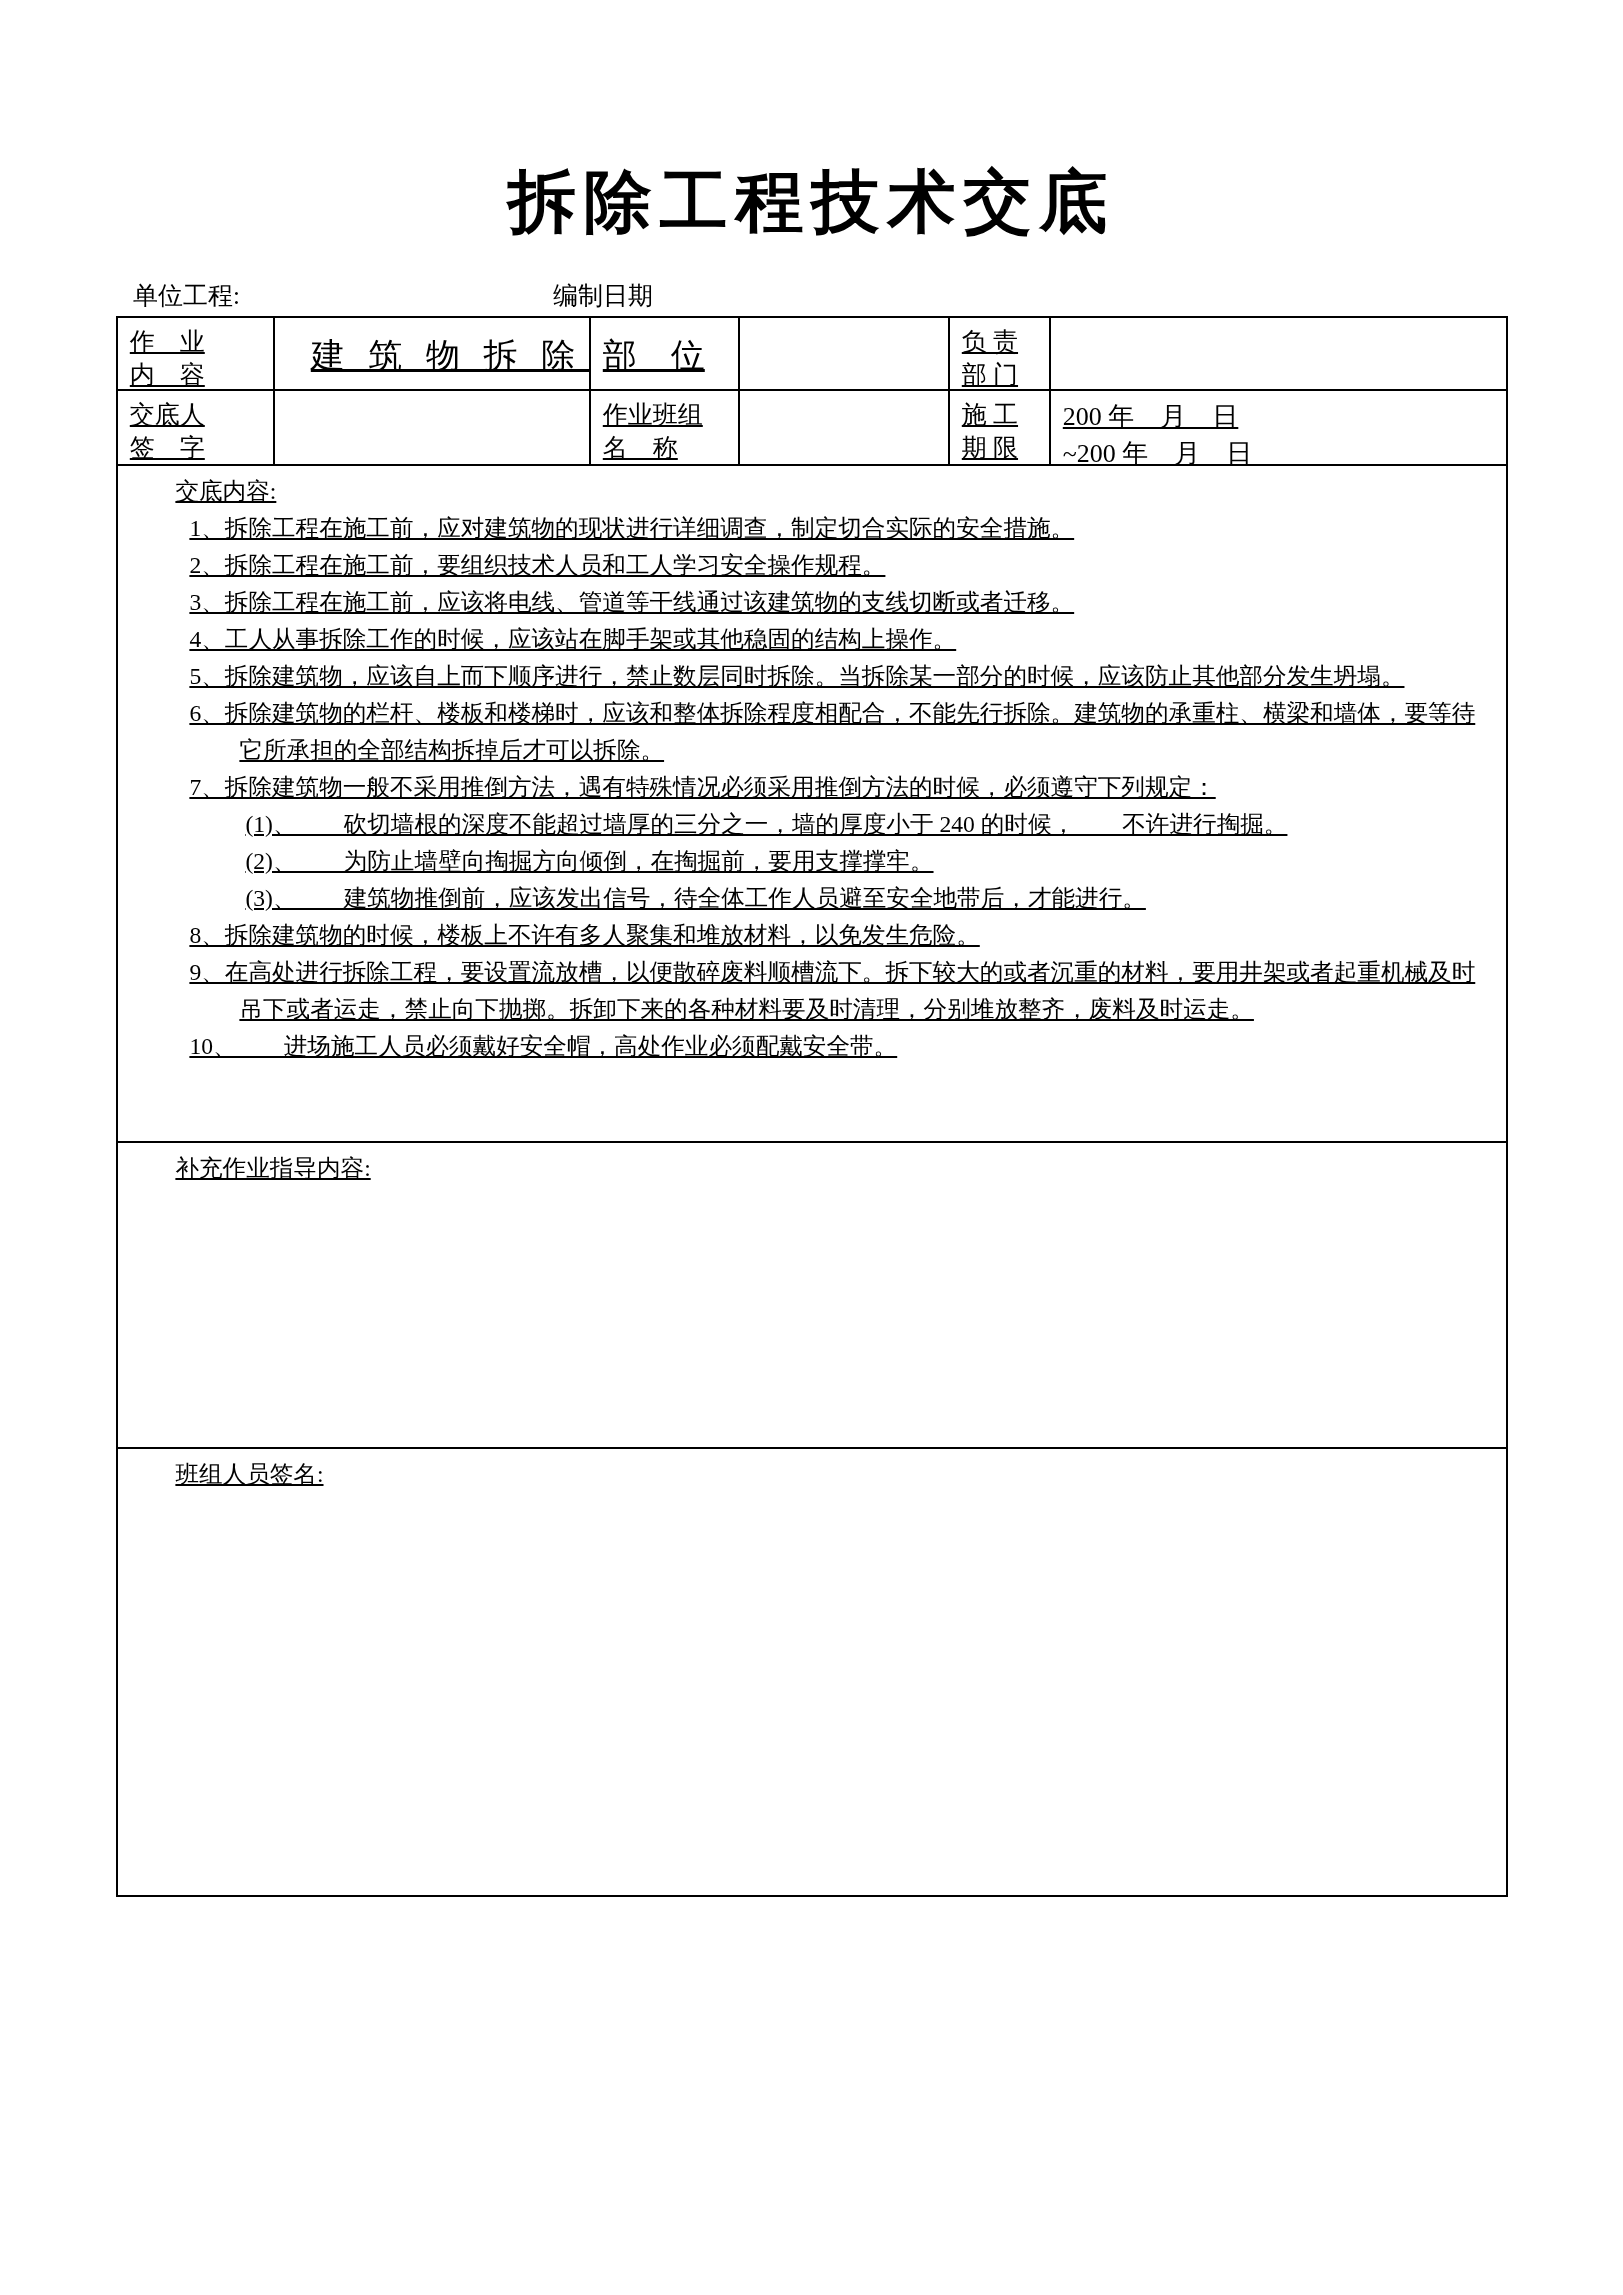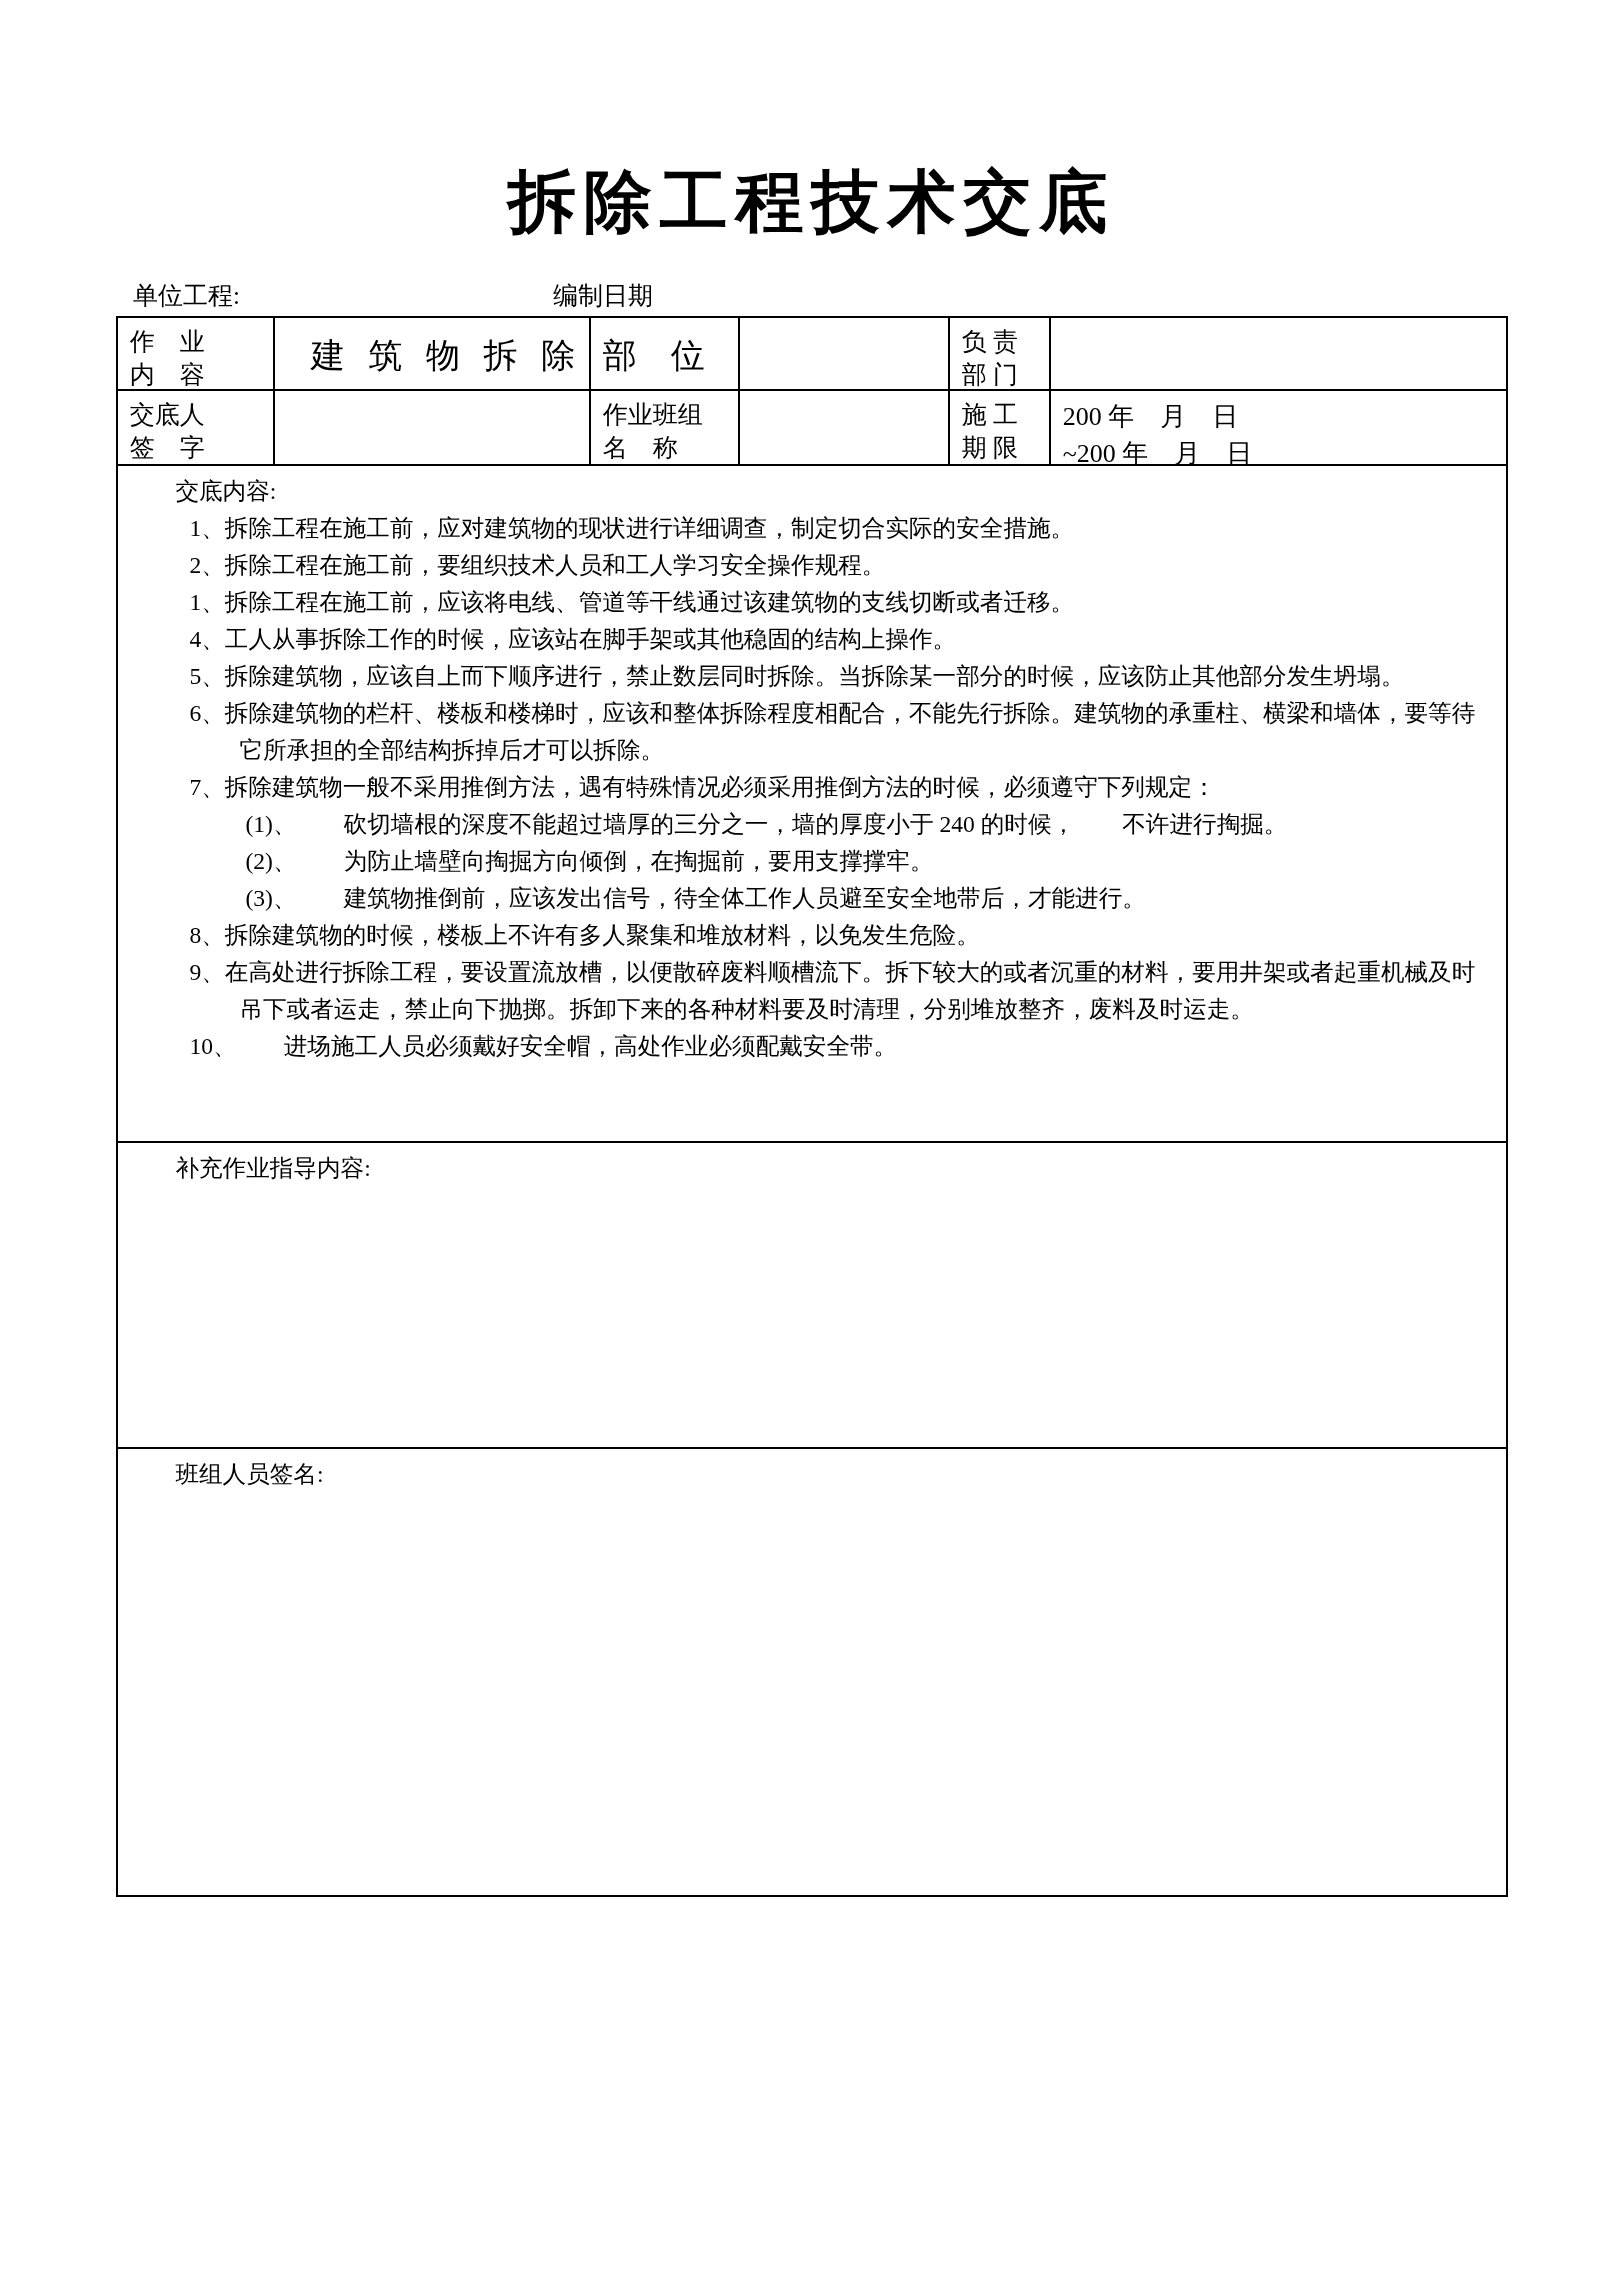--- a/index.html
+++ b/index.html
@@ -22,20 +22,21 @@
   .meta-date { left: 553px; }
 
   .tbl {
     position: absolute; left: 116px; top: 316px; width: 1392px;
     display: grid;
     grid-template-columns: 157px 316px 149px 210px 101px 1fr;
     grid-template-rows: 73px 75px 677px 306px 446px;
     border: 2.6px solid #000;
     box-sizing: border-box;
     background: #fff;
+    text-decoration: underline;
   }
   .c {
     border-right: 2px solid #000;
     border-bottom: 2px solid #000;
     padding: 6.5px 11.8px;
     box-sizing: border-box;
     overflow: hidden;
   }
   .no-r { border-right: none; }
   .no-b { border-bottom: none; }
@@ -107,21 +108,21 @@
     </div>
     <div class="c no-r">
       <div class="dates">200 年　月　日</div>
       <div class="dates">~200 年　月　日</div>
     </div>
 
     <div class="c no-r span-all content-cell">
       <div class="sec-label">交底内容:</div>
       <div class="li">1、拆除工程在施工前，应对建筑物的现状进行详细调查，制定切合实际的安全措施。</div>
       <div class="li">2、拆除工程在施工前，要组织技术人员和工人学习安全操作规程。</div>
-      <div class="li">1、拆除工程在施工前，应该将电线、管道等干线通过该建筑物的支线切断或者迁移。</div>
+      <div class="li">3、拆除工程在施工前，应该将电线、管道等干线通过该建筑物的支线切断或者迁移。</div>
       <div class="li">4、工人从事拆除工作的时候，应该站在脚手架或其他稳固的结构上操作。</div>
       <div class="li">5、拆除建筑物，应该自上而下顺序进行，禁止数层同时拆除。当拆除某一部分的时候，应该防止其他部分发生坍塌。</div>
       <div class="li">6、拆除建筑物的栏杆、楼板和楼梯时，应该和整体拆除程度相配合，不能先行拆除。建筑物的承重柱、横梁和墙体，要等待它所承担的全部结构拆掉后才可以拆除。</div>
       <div class="li">7、拆除建筑物一般不采用推倒方法，遇有特殊情况必须采用推倒方法的时候，必须遵守下列规定：</div>
       <div class="li-sub">(1)、　　砍切墙根的深度不能超过墙厚的三分之一，墙的厚度小于 240 的时候，　　不许进行掏掘。</div>
       <div class="li-sub">(2)、　　为防止墙壁向掏掘方向倾倒，在掏掘前，要用支撑撑牢。</div>
       <div class="li-sub">(3)、　　建筑物推倒前，应该发出信号，待全体工作人员避至安全地带后，才能进行。</div>
       <div class="li">8、拆除建筑物的时候，楼板上不许有多人聚集和堆放材料，以免发生危险。</div>
       <div class="li">9、在高处进行拆除工程，要设置流放槽，以便散碎废料顺槽流下。拆下较大的或者沉重的材料，要用井架或者起重机械及时吊下或者运走，禁止向下抛掷。拆卸下来的各种材料要及时清理，分别堆放整齐，废料及时运走。</div>
       <div class="li">10、　　进场施工人员必须戴好安全帽，高处作业必须配戴安全带。</div>

